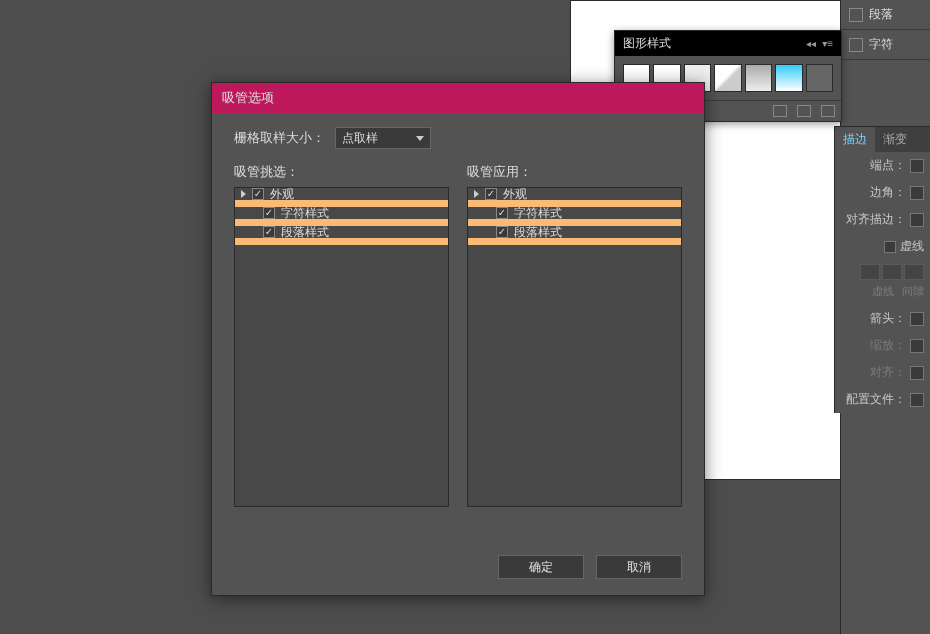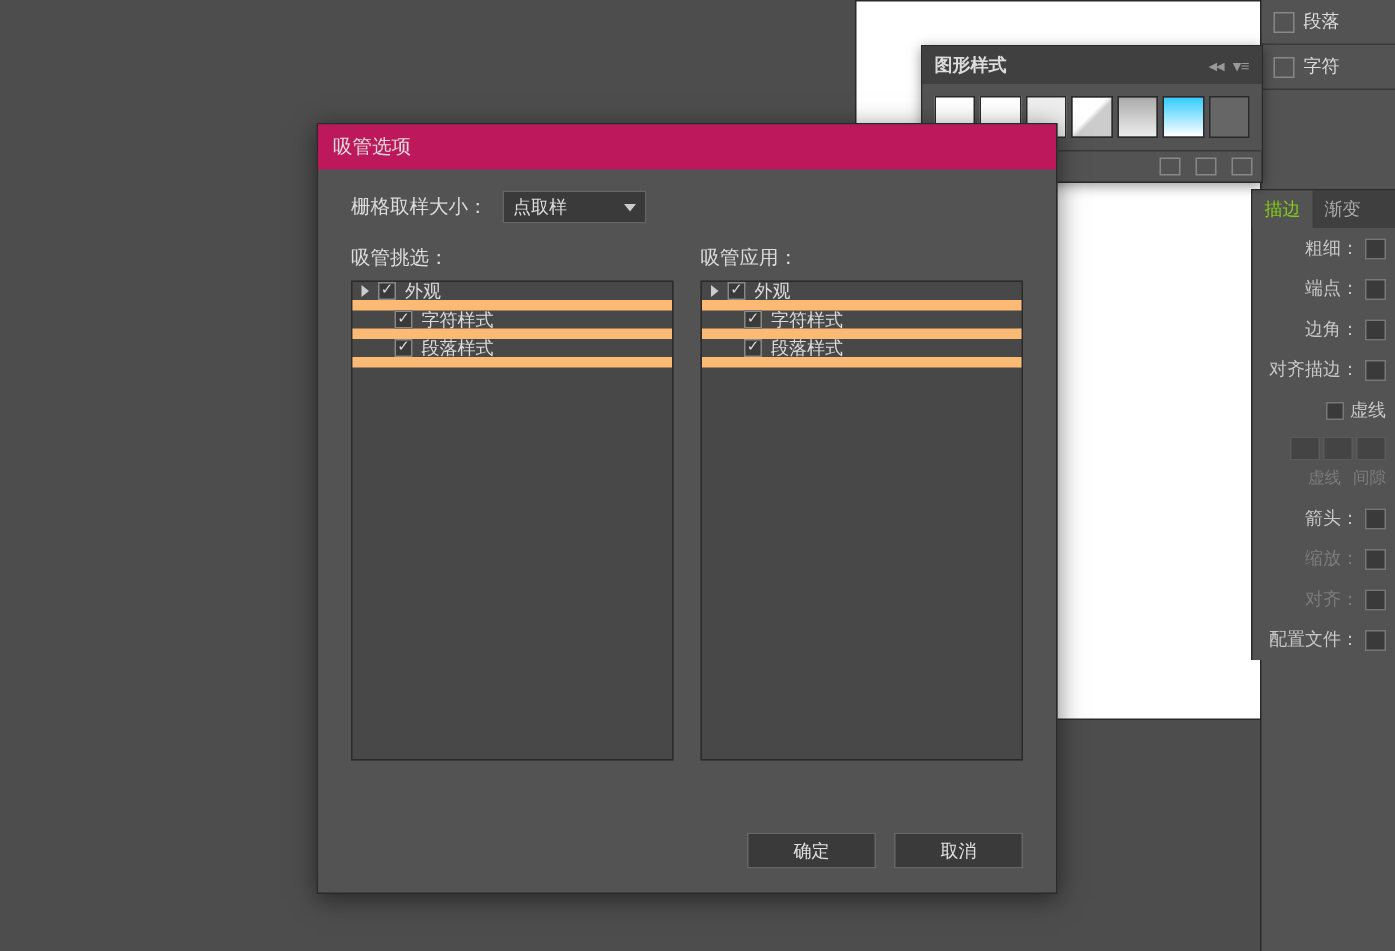--- a/index.html
+++ b/index.html
@@ -35,28 +35,27 @@
     .graphic-styles-panel {
       position: absolute;
       left: 614px; top: 30px;
       width: 228px;
       background: #535353;
       border: 1px solid #2a2a2a;
       box-shadow: 0 2px 8px rgba(0,0,0,.4);
       z-index: 5;
     }
     .panel-title {
-      background: #404040;
+      background: #000000;
       color: #dcdcdc;
       font-size: 12px;
       padding: 4px 8px;
       display: flex;
       justify-content: space-between;
       align-items: center;
-      font-weight: bold;
     }
     .panel-title .ctrl { display: flex; gap: 6px; color: #999; font-size: 10px; }
     .swatch-row {
       display: flex; gap: 3px; padding: 8px;
       background: #535353;
     }
     .swatch {
       width: 28px; height: 28px;
       border: 1px solid #2a2a2a;
       background: #fff;
@@ -86,21 +85,21 @@
       font-size: 12px;
       border-left: 1px solid #2a2a2a;
       border-top: 1px solid #2a2a2a;
     }
     .stroke-tabs {
       display: flex;
       background: #3f3f3f;
       font-size: 12px;
     }
     .stab { padding: 4px 8px; color: #aaa; }
-    .stab.active { background: #535353; color: #84cc16; }
+    .stab.active { background: #535353; color: #7dd3fc; }
     .stroke-row {
       display: flex; justify-content: flex-end; align-items: center;
       padding: 5px 6px; gap: 4px;
     }
     .stroke-row .lbl { color: #c8c8c8; }
     .stroke-row.dim .lbl { color: #7c7c7c; }
     .value-box { width: 14px; height: 14px; border: 1px solid #777; background: #3a3a3a; }
     .dash-group {
       display:flex; gap:2px; padding: 4px 6px; justify-content: flex-end;
     }
@@ -189,24 +188,20 @@
   <div class="panel-tab-btn">
     <span class="panel-icon"></span>
     <span>字符</span>
   </div>
 </div>
 
 <div class="stroke-panel">
   <div class="stroke-tabs">
     <div class="stab active">描边</div>
     <div class="stab">渐变</div>
-  </div>
-  <div class="stroke-row">
-    <span class="lbl">粗细：</span>
-    <span class="value-box"></span>
   </div>
   <div class="stroke-row">
     <span class="lbl">端点：</span>
     <span class="value-box"></span>
   </div>
   <div class="stroke-row">
     <span class="lbl">边角：</span>
     <span class="value-box"></span>
   </div>
   <div class="stroke-row">

